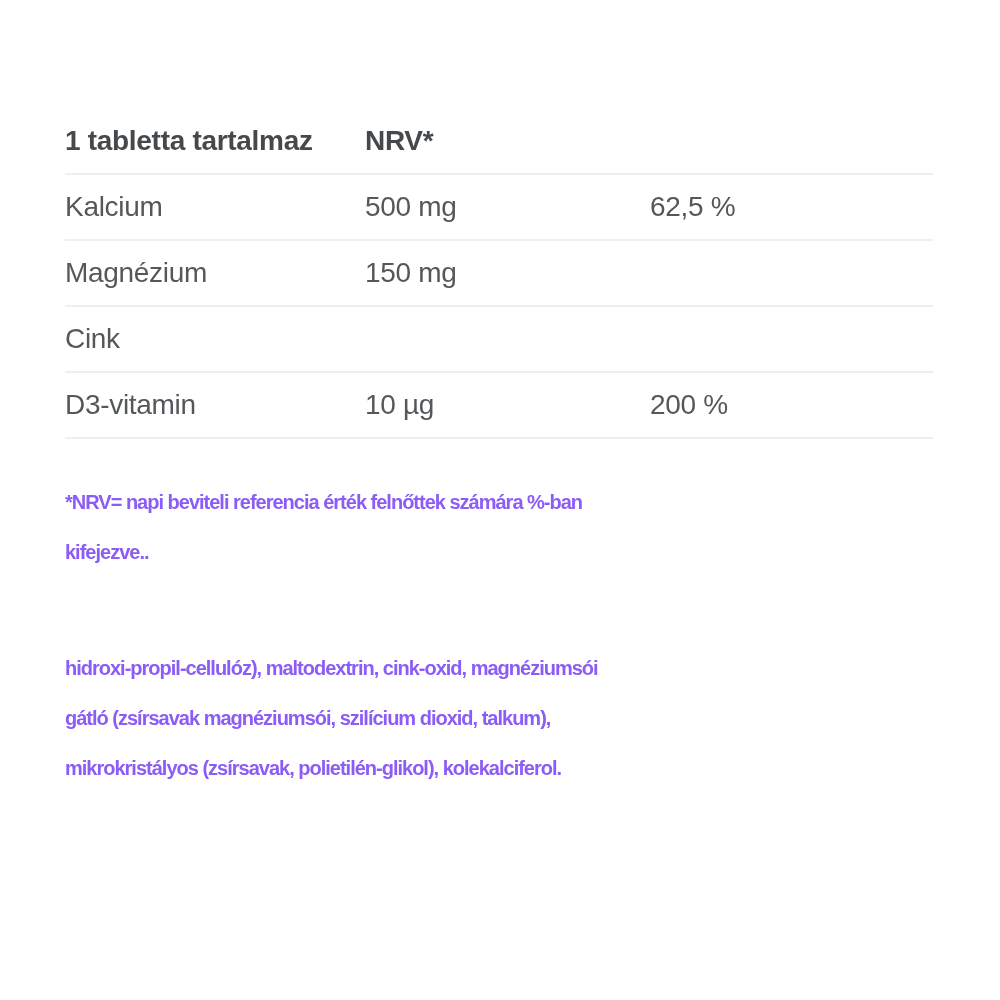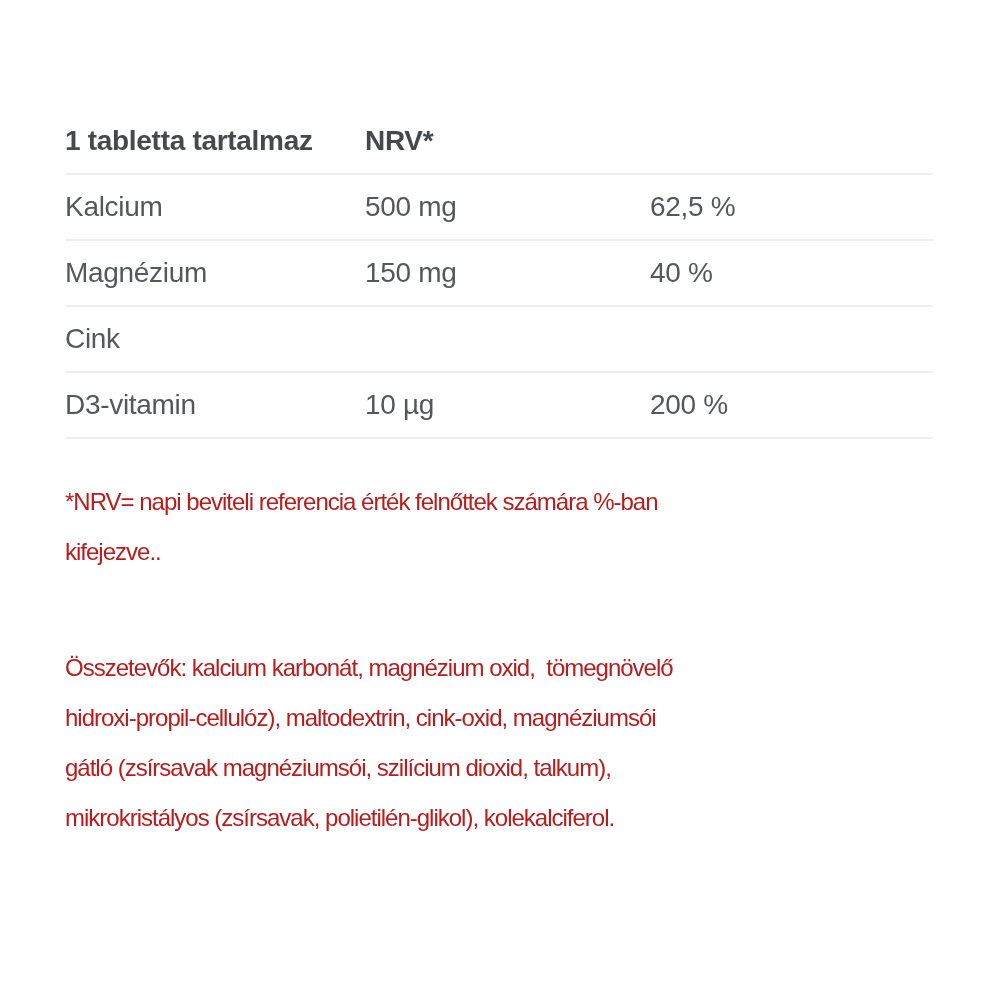--- a/index.html
+++ b/index.html
@@ -39,24 +39,25 @@
     align-items: start;
     font-weight: bold;
     color: #46494c;
   }
   .tcell {
     white-space: nowrap;
   }
   
   .note {
     margin-top: 38px;
-    font-size: 24px;
+    font-size: 20px;
     line-height: 50px;
-    color: #b91c1c;
+    color: #8b5cf6;
     letter-spacing: -1px;
+    font-weight: bold;
   }
   .note .pline {
     white-space: pre;
   }
   .ingredients {
     margin-top: 66px;
   }
 </style>
 </head>
 <body>
@@ -71,39 +72,37 @@
 
     <div class="trow">
       <div class="tcell">Kalcium</div>
       <div class="tcell">500 mg</div>
       <div class="tcell">62,5 %</div>
     </div>
 
     <div class="trow">
       <div class="tcell">Magnézium</div>
       <div class="tcell">150 mg</div>
-      <div class="tcell">40 %</div>
     </div>
 
     <div class="trow">
       <div class="tcell">Cink</div>
     </div>
 
     <div class="trow">
       <div class="tcell">D3-vitamin</div>
       <div class="tcell">10 µg</div>
       <div class="tcell">200 %</div>
     </div>
   </div>
 
   <div class="note">
     <div class="pline">*NRV= napi beviteli referencia érték felnőttek számára %-ban</div>
     <div class="pline">kifejezve..</div>
   </div>
 
   <div class="note ingredients">
-    <div class="pline">Összetevők: kalcium karbonát, magnézium oxid,  tömegnövelő</div>
     <div class="pline">hidroxi-propil-cellulóz), maltodextrin, cink-oxid, magnéziumsói</div>
     <div class="pline">gátló (zsírsavak magnéziumsói, szilícium dioxid, talkum),</div>
     <div class="pline">mikrokristályos (zsírsavak, polietilén-glikol), kolekalciferol.</div>
   </div>
 
 </div>
 
 </body></html>

